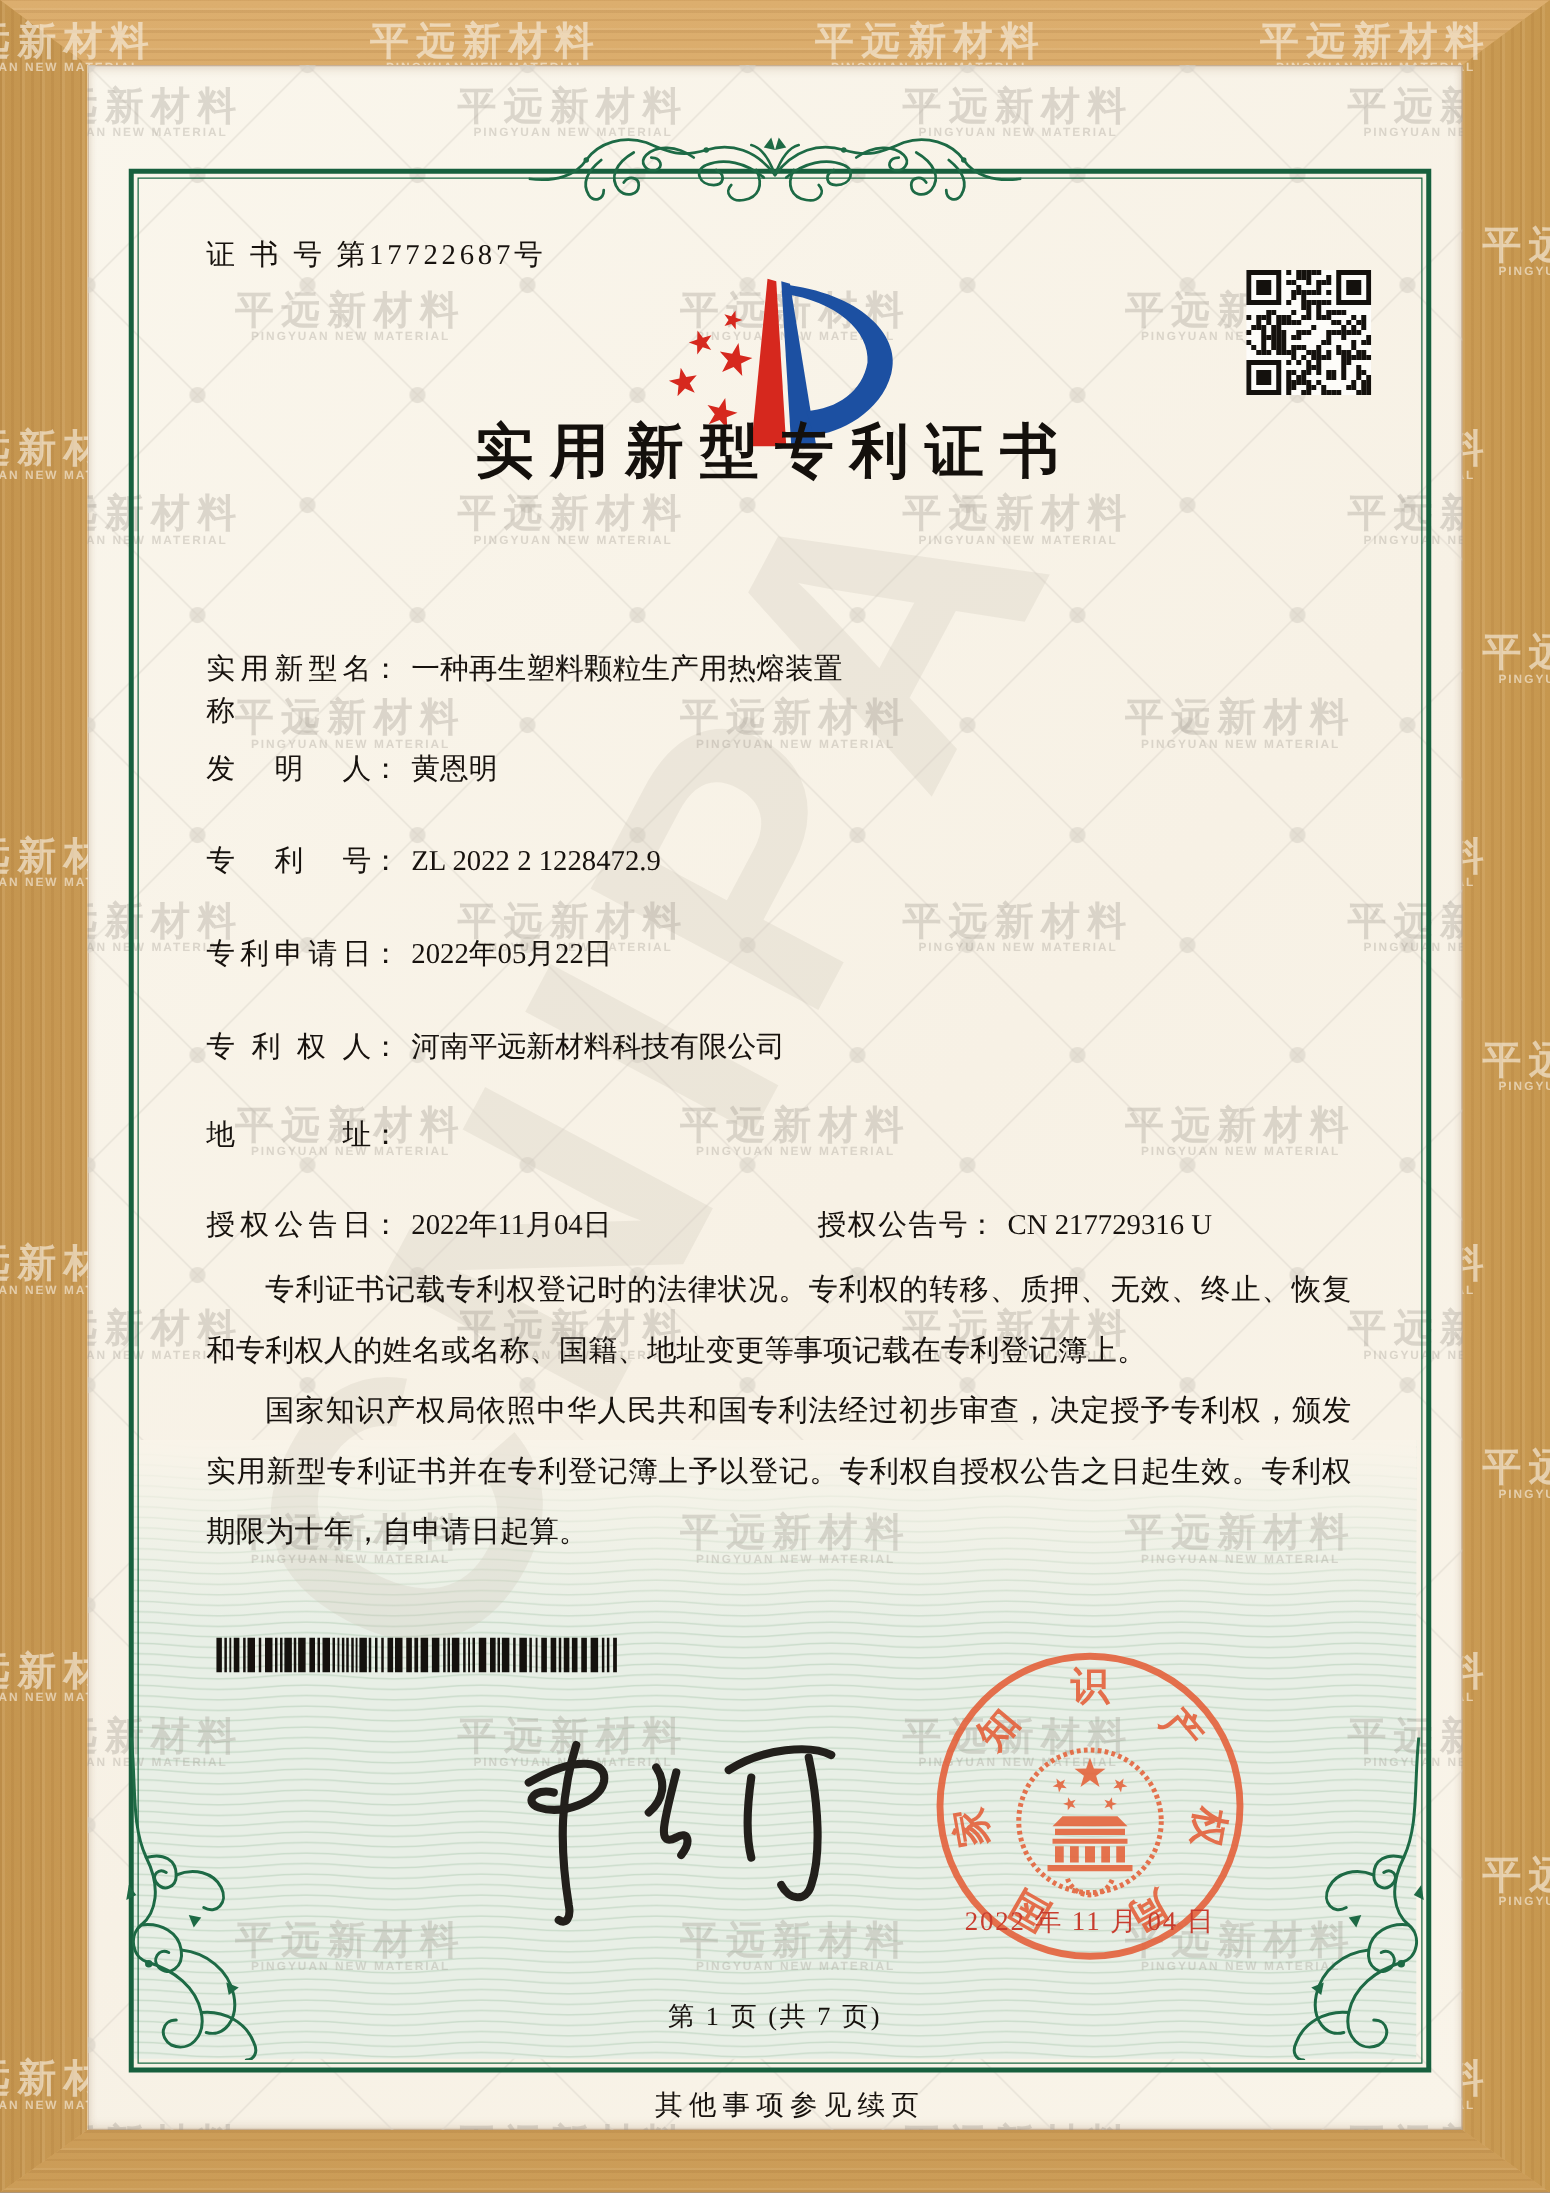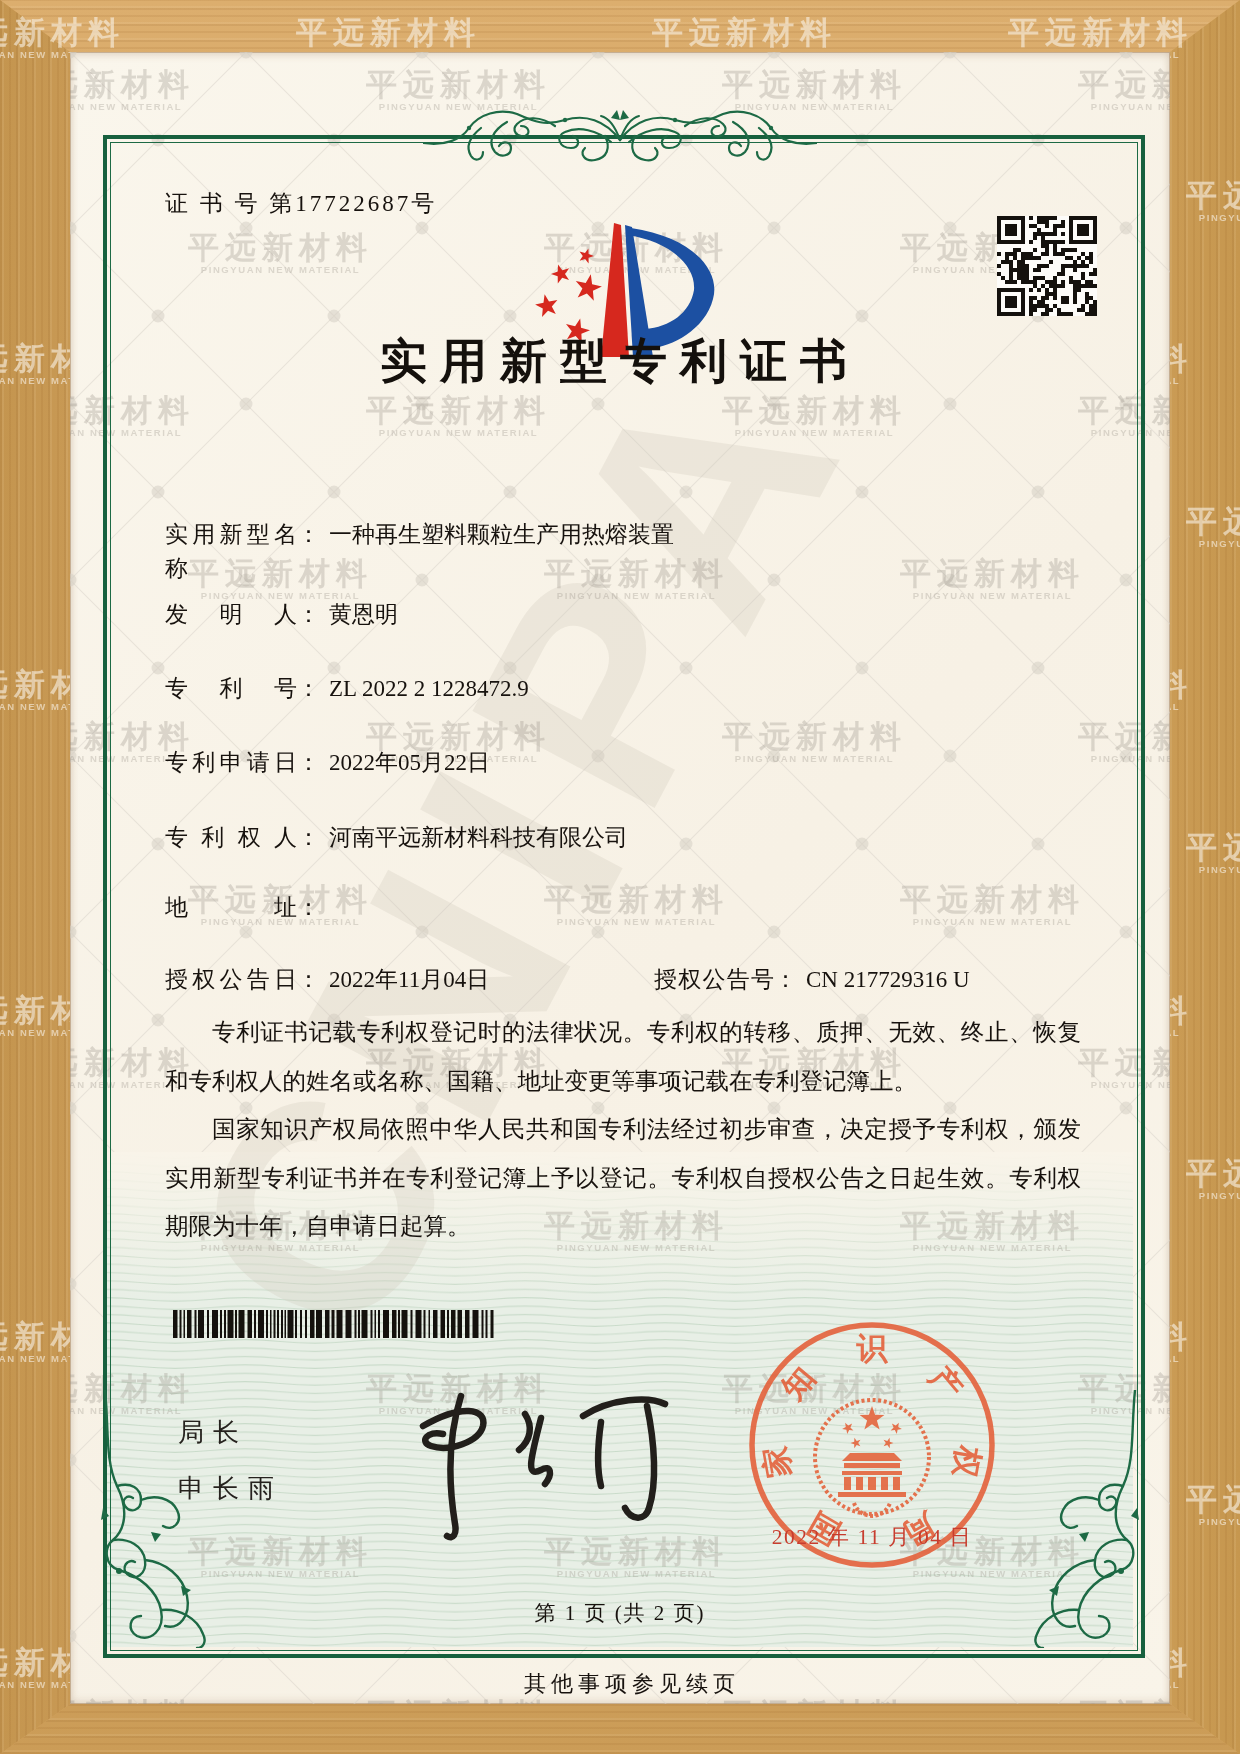--- a/index.html
+++ b/index.html
@@ -847,24 +847,20 @@
             <rect x="278" y="0" width="4.5" height="28"></rect>
             <rect x="284.5" y="0" width="4.5" height="28"></rect>
             <rect x="292" y="0" width="4.5" height="28"></rect>
             <rect x="299.5" y="0" width="6" height="28"></rect>
             <rect x="308.5" y="0" width="2" height="28"></rect>
             <rect x="312.5" y="0" width="2" height="28"></rect>
             <rect x="317.5" y="0" width="3" height="28"></rect>
           </g>
       </svg>
 
-      <div class="signer">
-        <div>局长</div>
-        <div>申长雨</div>
-      </div>
 
       <svg class="signature" width="310" height="170" viewBox="0 0 310 170">
         <g fill="none" stroke="#221f1b" stroke-width="6.5" stroke-linecap="round" stroke-linejoin="round">
           <path d="M96,22 C84,60 82,100 90,150 C92,160 88,166 82,162"></path>
           <path d="M58,52 C96,30 122,34 118,52 C114,68 84,78 66,72 C54,68 62,56 78,60"></path>
           <path d="M160,40 C168,52 166,66 154,76"></path>
           <path d="M176,44 C166,84 160,104 176,96 C186,90 188,100 180,110"></path>
           <path d="M218,42 C246,24 284,22 300,30"></path>
           <path d="M236,48 C232,76 232,96 236,112"></path>
           <path d="M282,32 C290,70 292,110 284,134 C280,148 266,146 260,134"></path>
@@ -900,17 +896,17 @@
             <rect x="126" y="162" width="8" height="13"></rect>
               <rect x="139" y="162" width="7" height="13"></rect>
             <rect x="151" y="162" width="7" height="13"></rect>
           </g>
           <rect x="96" y="177" width="68" height="5"></rect>
           <path d="M112,188 a19,19 0 0 0 36,0" fill="none" stroke="#e4643c" stroke-width="4" stroke-dasharray="3 2.4"></path>
         </g>
         <text x="130" y="229" font-size="21.5" letter-spacing="1.5" fill="#c5291a" text-anchor="middle" font-family="Liberation Serif, DejaVu Serif, serif">2022 年 11 月 04 日</text>
       </svg>
 
-      <div class="page-info">第 1 页 (共 2 页)</div>
+      <div class="page-info">第 1 页 (共 7 页)</div>
       <div class="continuation">其他事项参见续页</div>
     </div>
   </div>
 </div>
 
 </body></html>

